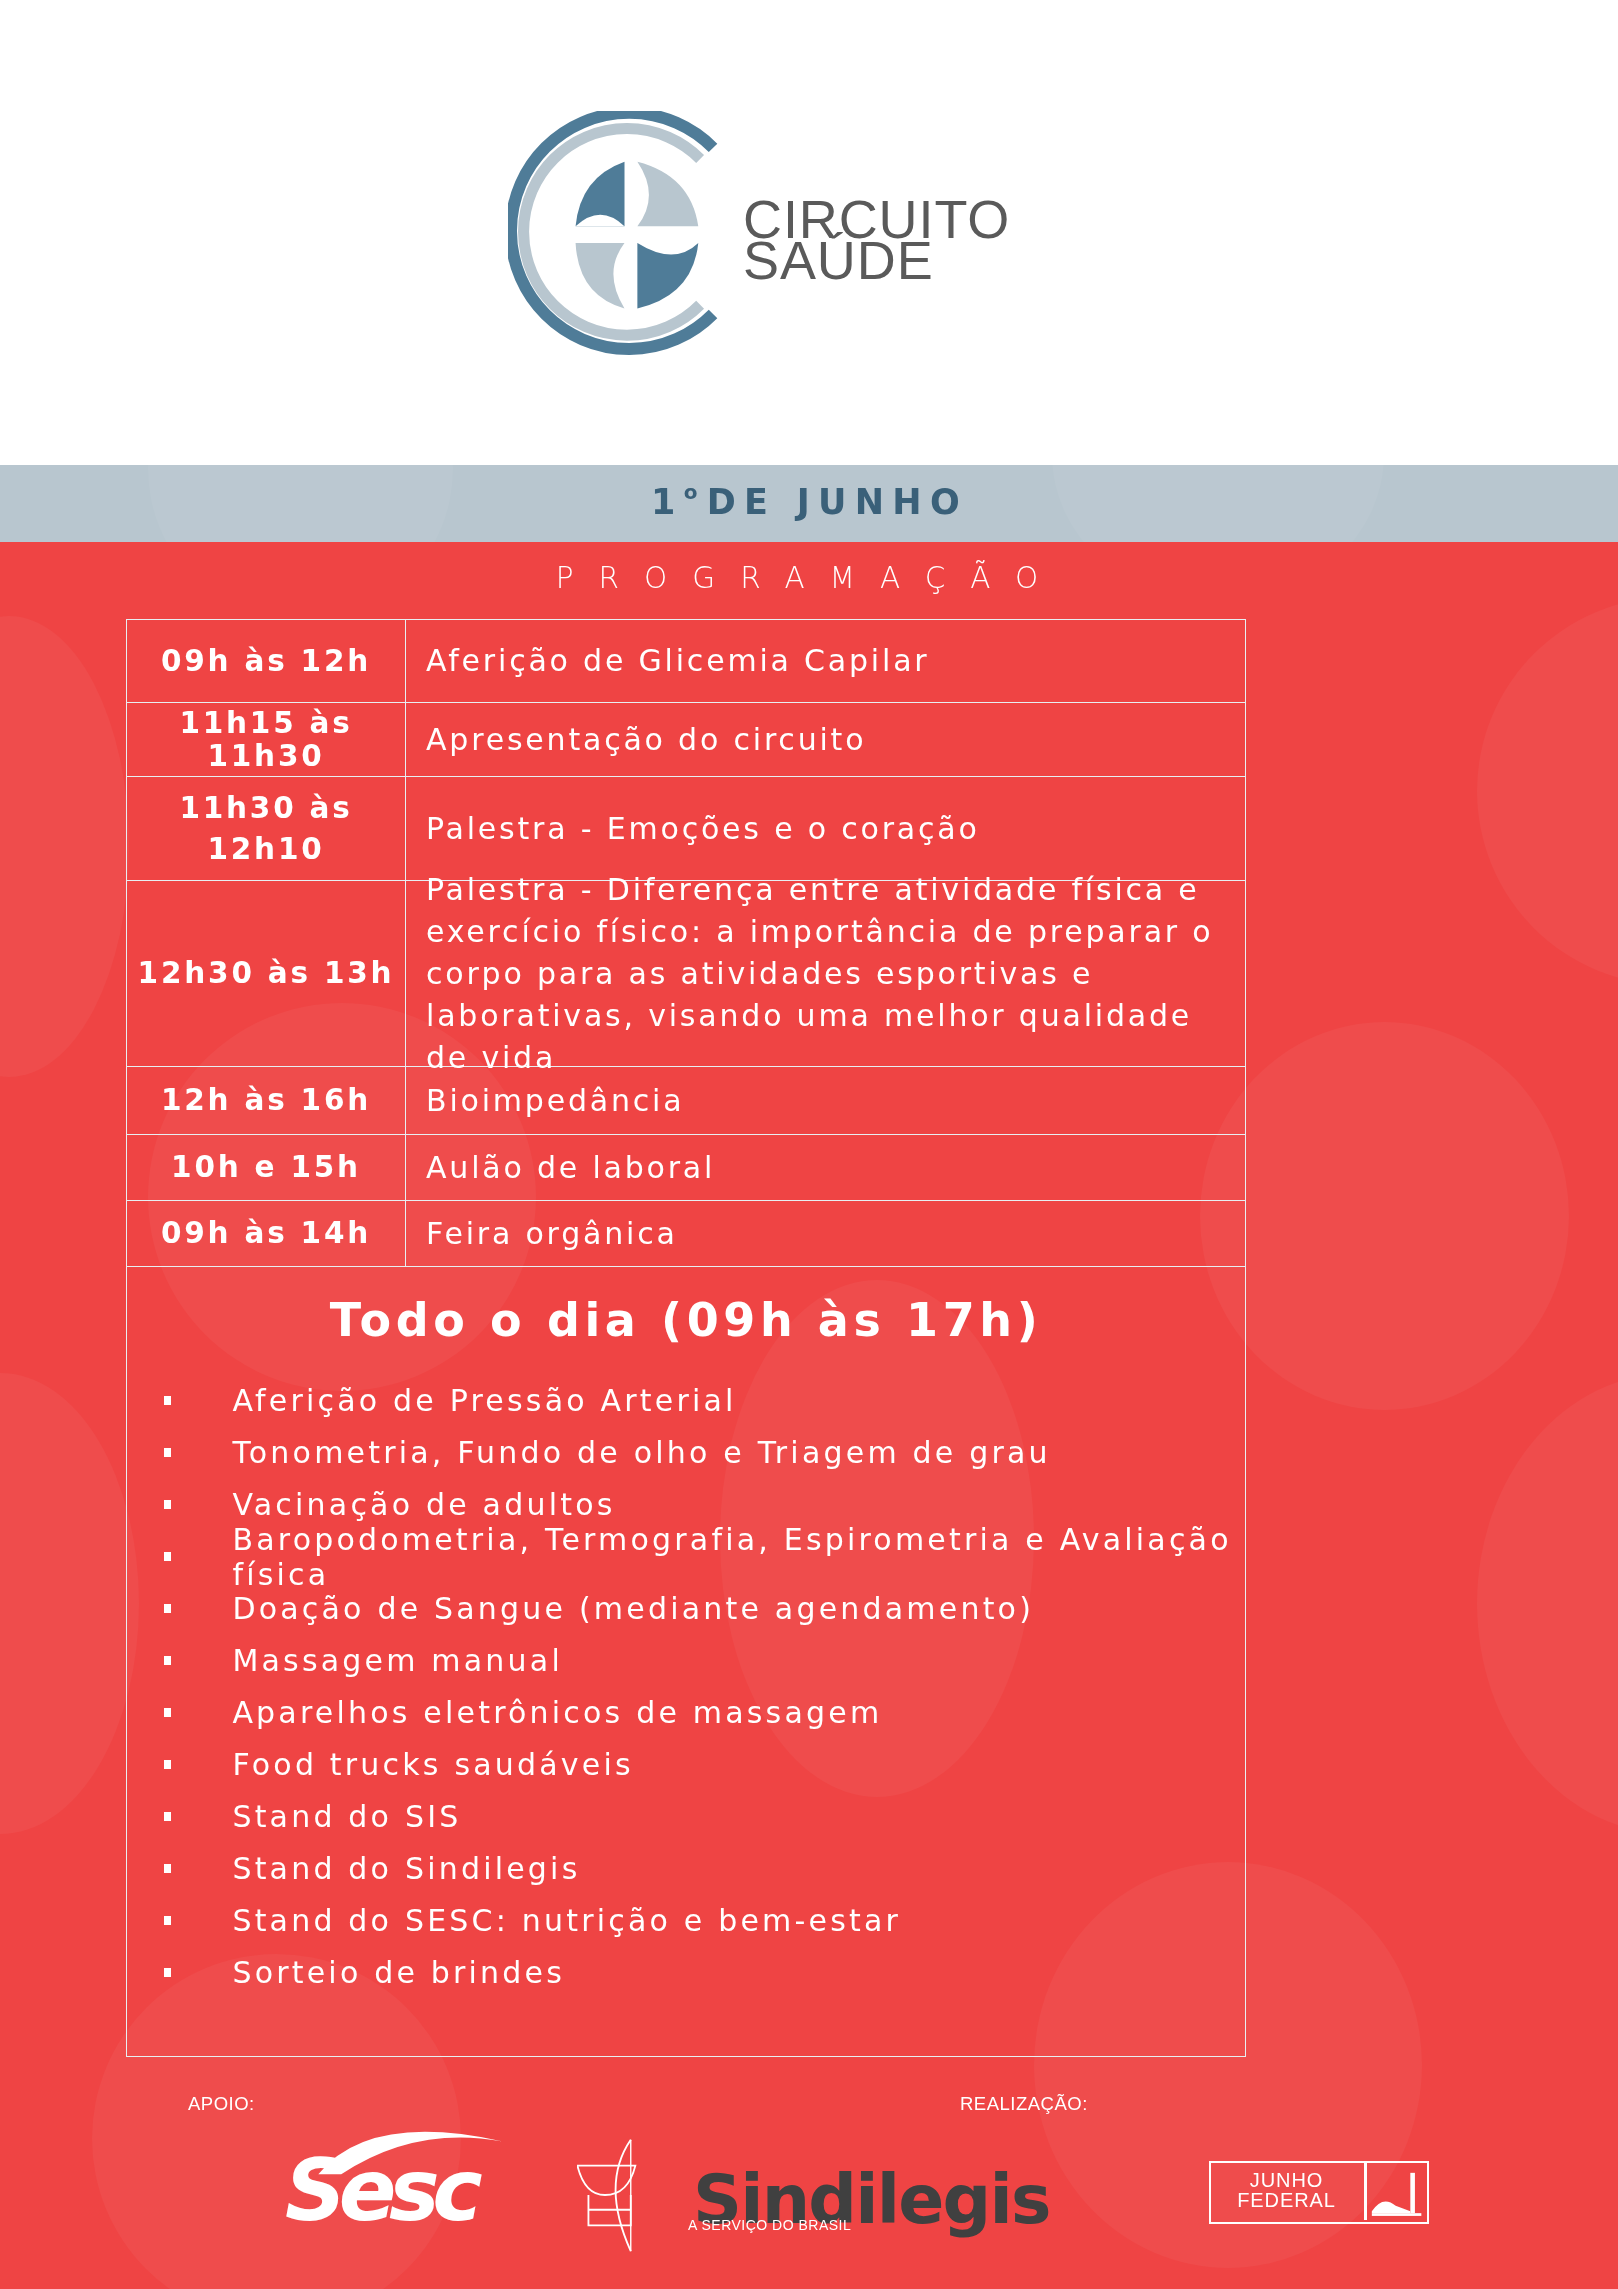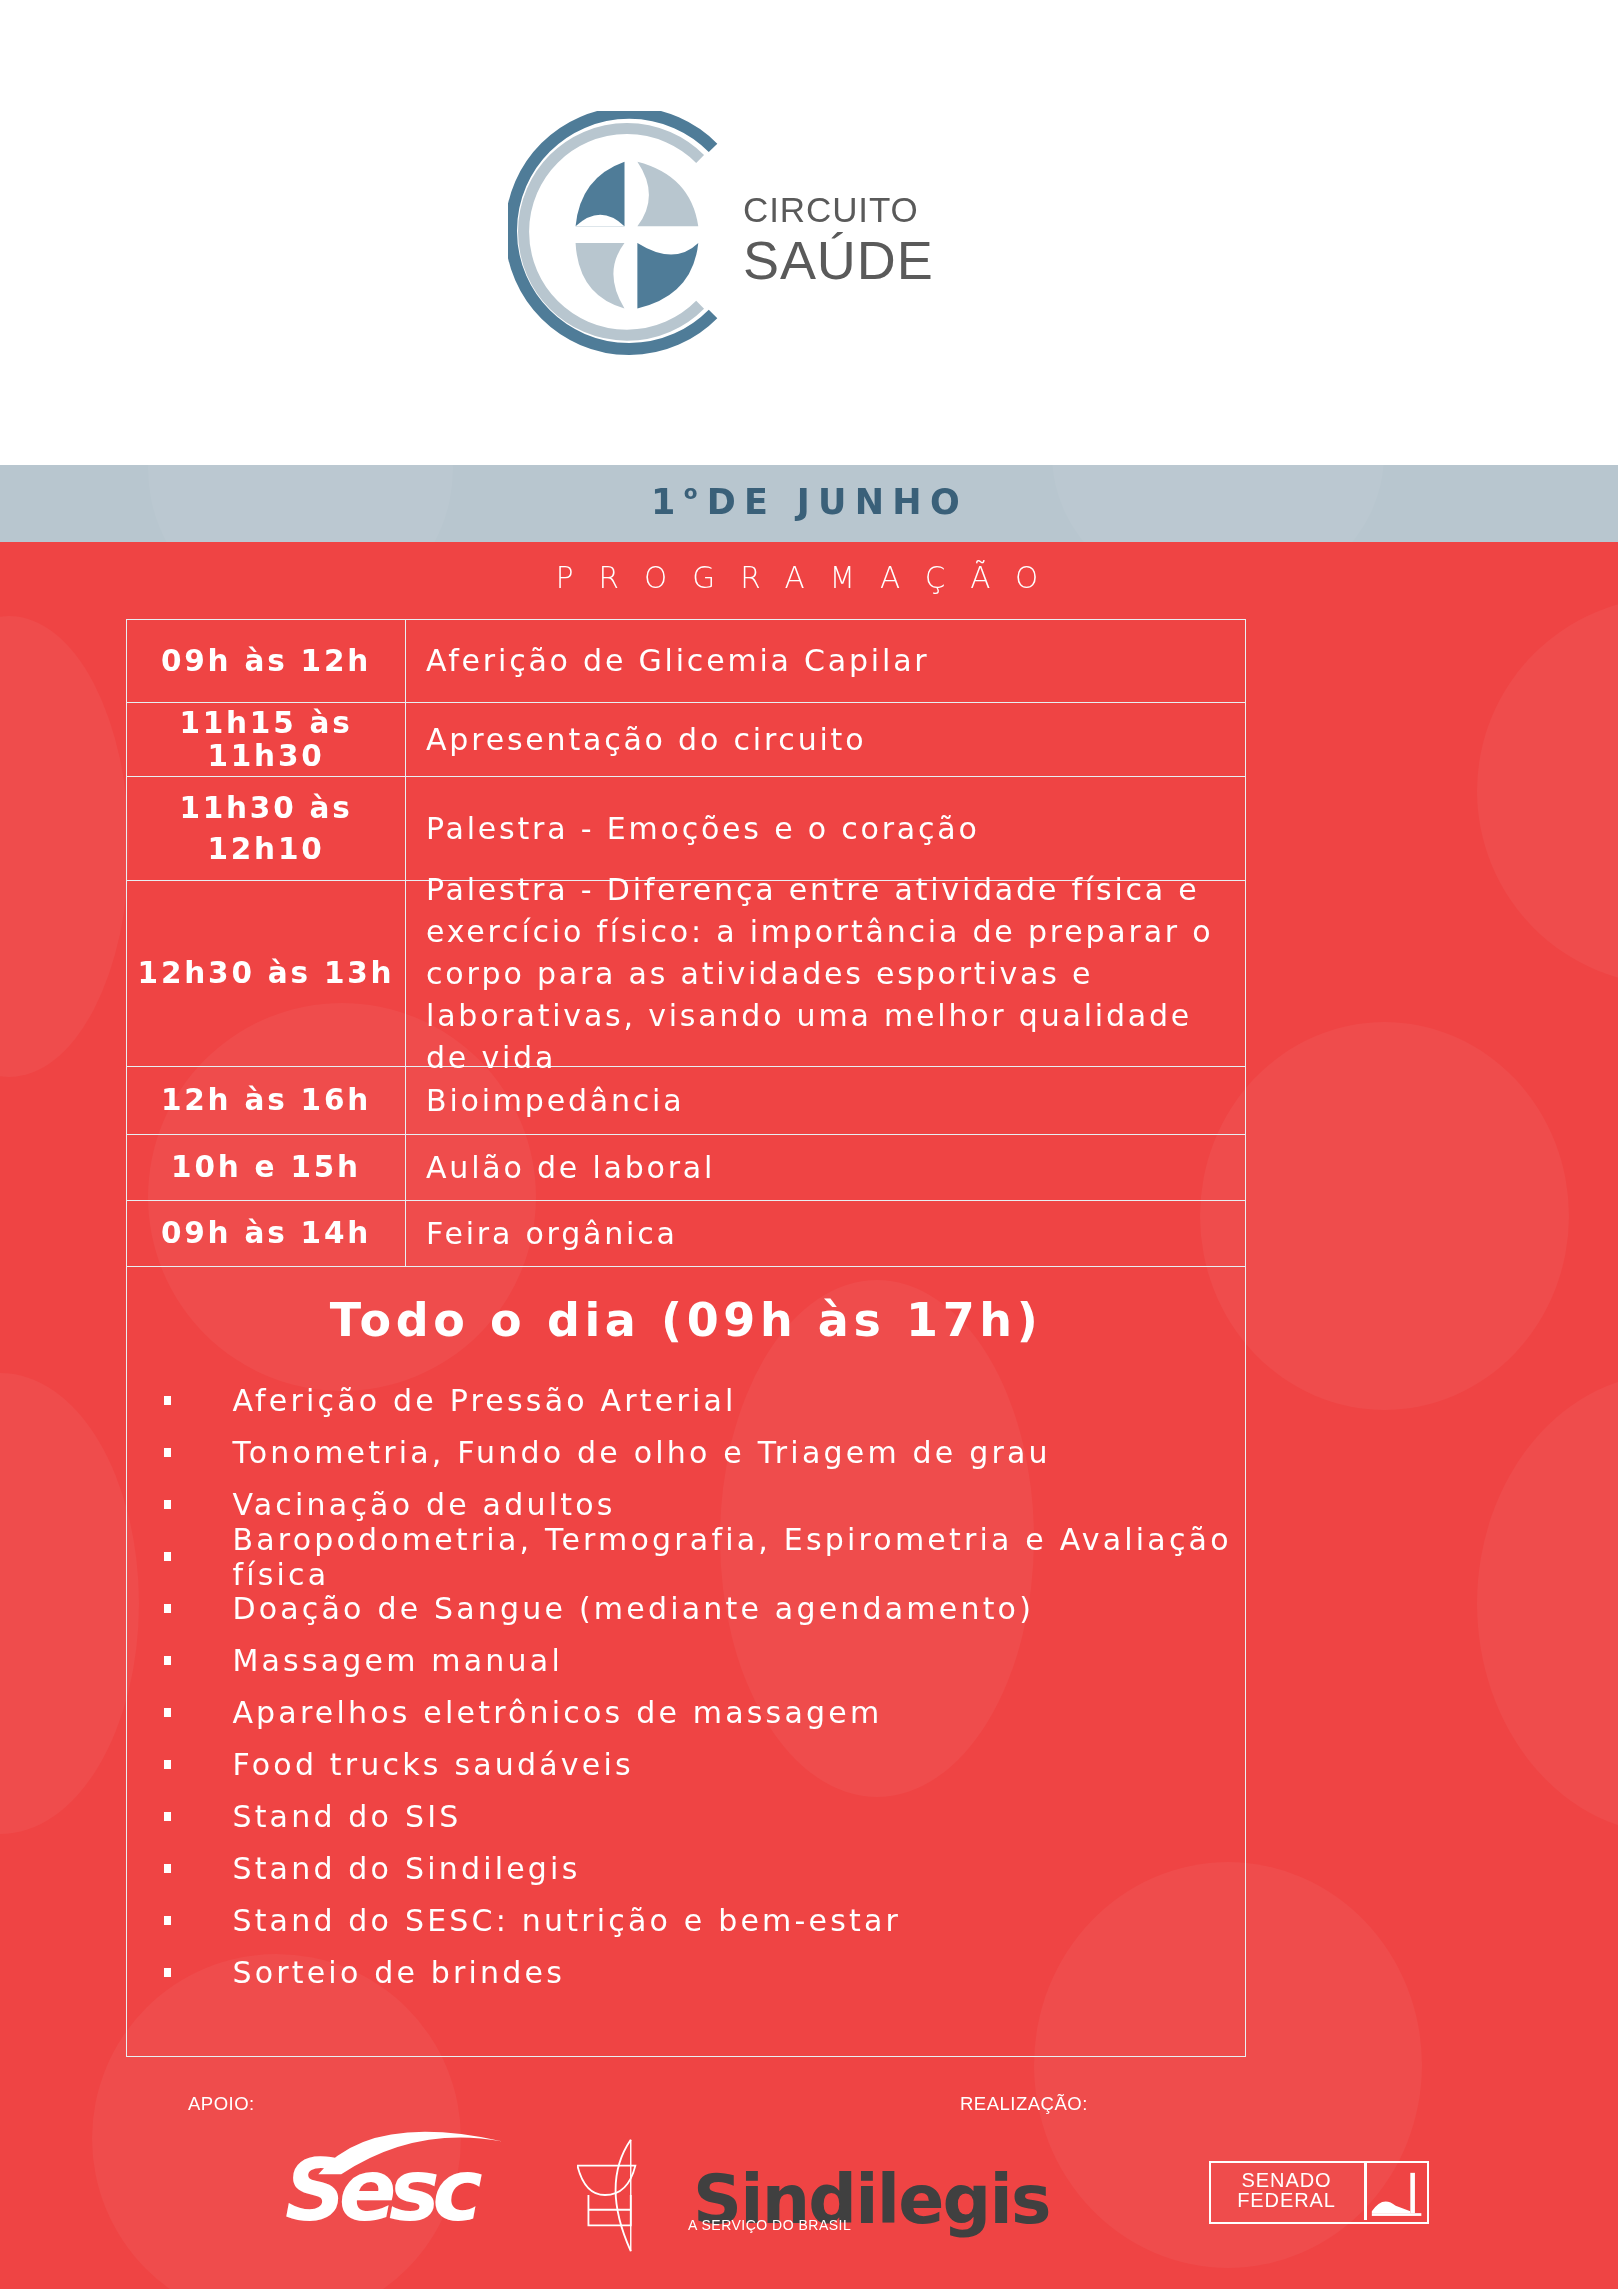--- a/index.html
+++ b/index.html
@@ -1,19 +1,19 @@
 <!DOCTYPE html>
 <html style="font-size:14.8px"><head>
 <meta charset="utf-8">
 <style>
   html, body { margin:0; padding:0; }
   body { width:1619px; height:2290px; position:relative; overflow:hidden; background:#ffffff; font-family:"DejaVu Sans", sans-serif; }
   .header { position:absolute; left:0; top:0; width:1619px; height:465px; background:#ffffff; }
   .logo { position:absolute; left:508px; top:111px; width:554px; height:286px; }
-  .logo-text-1 { position:absolute; left:743px; top:192px; font-family:"Liberation Sans", sans-serif; font-size:35px; color:#5a5a5a; letter-spacing:0.9px; line-height:1; }
+  .logo-text-1 { position:absolute; left:743px; top:192px; font-family:"Liberation Sans", sans-serif; font-size:54px; color:#5a5a5a; letter-spacing:0.9px; line-height:1; }
   .logo-text-2 { position:absolute; left:743px; top:233px; font-family:"Liberation Sans", sans-serif; font-size:54px; color:#5a5a5a; letter-spacing:0.9px; line-height:1; }
   .logo-text-3 { position:absolute; left:736px; top:277px; font-family:"DejaVu Sans", sans-serif; font-size:89px; color:#4f7c98; letter-spacing:20px; line-height:1; font-weight:300; }
 
   .band { position:absolute; left:0; top:465px; width:1619px; height:77px; background:#b8c6cf; overflow:hidden; }
   .band-title { position:absolute; left:0; width:1619px; top:16.6px; text-align:center; font-family:"DejaVu Sans", sans-serif; font-weight:bold; font-size:35px; color:#3a6079; letter-spacing:8.3px; }
   .band-title sup { font-size:20px; vertical-align:top; position:relative; top:-1.8px; letter-spacing:9.2px; }
 
   .main { position:absolute; left:0; top:542px; width:1619px; height:1748px; background:#ef4444; overflow:hidden; }
   .deco { position:absolute; border-radius:50%; background:rgba(255,255,255,0.045); }
 
@@ -179,21 +179,21 @@
     <path d="M0 30 L63 30 Q55 62 30 62 Q8 62 0 30 Z" fill="none" stroke="#ffffff" stroke-width="2"></path>
     <path d="M12 62 L12 95 L58 95 L58 62" fill="none" stroke="#ffffff" stroke-width="2"></path>
     <path d="M12 78 L58 78" fill="none" stroke="#ffffff" stroke-width="2"></path>
     <path d="M58 2 L58 123" fill="none" stroke="#ffffff" stroke-width="1.5"></path>
   </svg>
   <div class="sind-name">Sindilegis</div>
   <div class="sind-sub">A SERVIÇO DO BRASIL</div>
 </div>
 
 <div class="senado">
-  <div class="senado-text"><span>SENADO</span><br><span>FEDERAL</span></div>
+  <div class="senado-text"><span>JUNHO</span><br><span>FEDERAL</span></div>
   <div class="senado-divider"></div>
   <svg style="position:absolute; left:159px; top:3.7px;" width="55" height="52" viewBox="0 0 60 56">
     <path d="M2 48 Q14 30 28 42 L44 48 L44 50 L2 50 Z" fill="#ffffff"></path>
     <rect x="44" y="6" width="5" height="44" fill="#ffffff"></rect>
     <rect x="2" y="50" width="54" height="3" fill="#ffffff"></rect>
   </svg>
 </div>
 
 
 </body></html>

